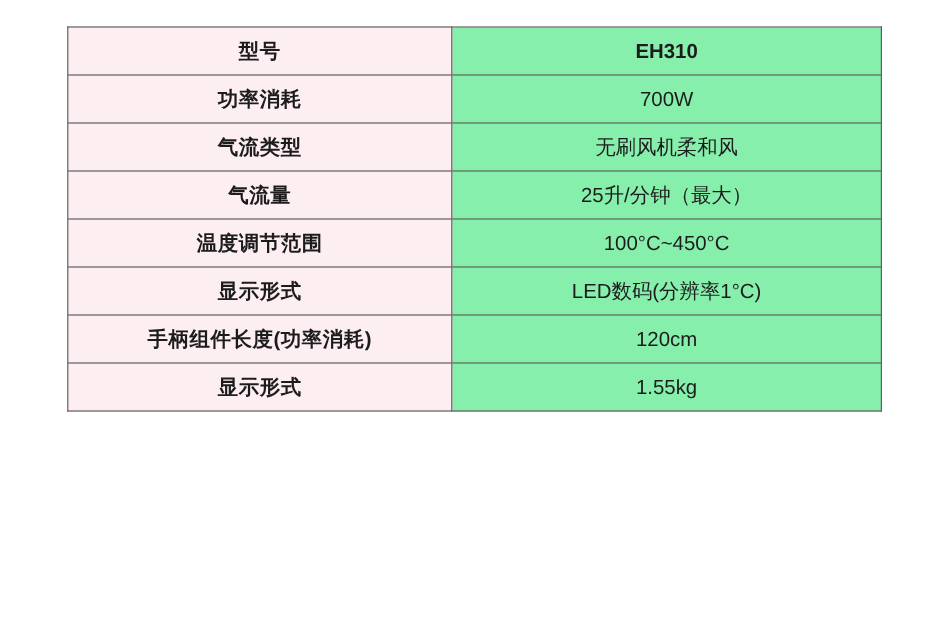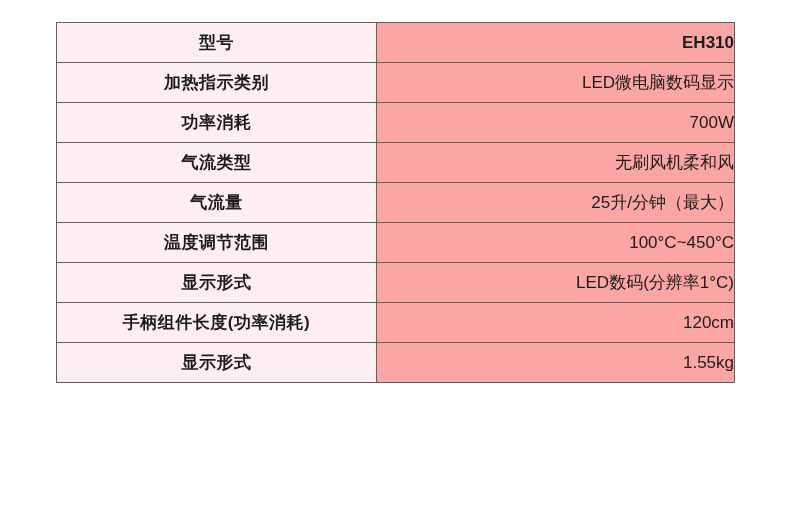--- a/index.html
+++ b/index.html
@@ -43,22 +43,22 @@
   td.label-cell {
     width: 320px;
     background: #fdeef2;
     font-weight: bold;
     text-align: center;
     padding: 0 6px;
     letter-spacing: 0.5px;
   }
   td.value-cell {
     width: 358px;
-    background: #fca5a5;
-    text-align: right;
+    background: #86efac;
+    text-align: center;
     padding-left: 18px;
     font-weight: normal;
   }
   tr.first-row td.value-cell {
     font-weight: bold;
   }
   .label-inner, .value-inner {
     display: block;
     line-height: 20px;
   }
@@ -76,28 +76,20 @@
 
         <tr class="first-row">
           <td class="label-cell">
             <span class="label-inner">型号</span>
           </td>
           <td class="value-cell">
             <span class="value-inner">EH310</span>
           </td>
         </tr>
 
-        <tr>
-          <td class="label-cell">
-            <span class="label-inner">加热指示类别</span>
-          </td>
-          <td class="value-cell">
-            <span class="value-inner">LED微电脑数码显示</span>
-          </td>
-        </tr>
 
         <tr>
           <td class="label-cell">
             <span class="label-inner">功率消耗</span>
           </td>
           <td class="value-cell">
             <span class="value-inner">700W</span>
           </td>
         </tr>
 

